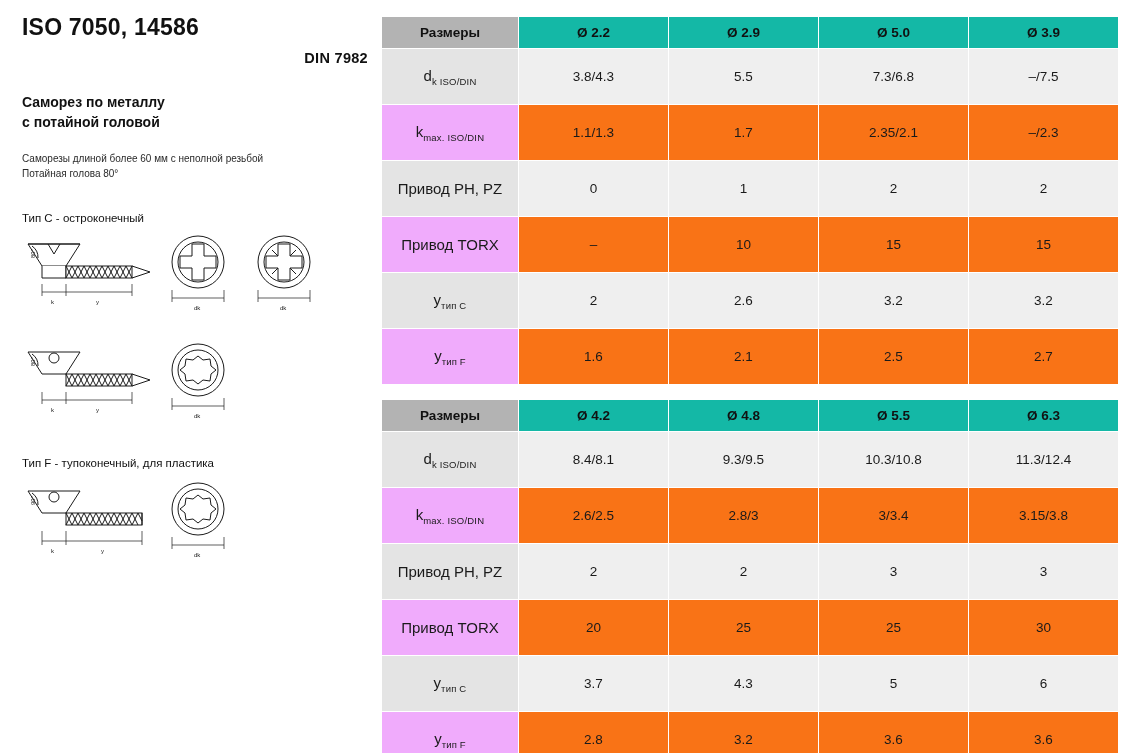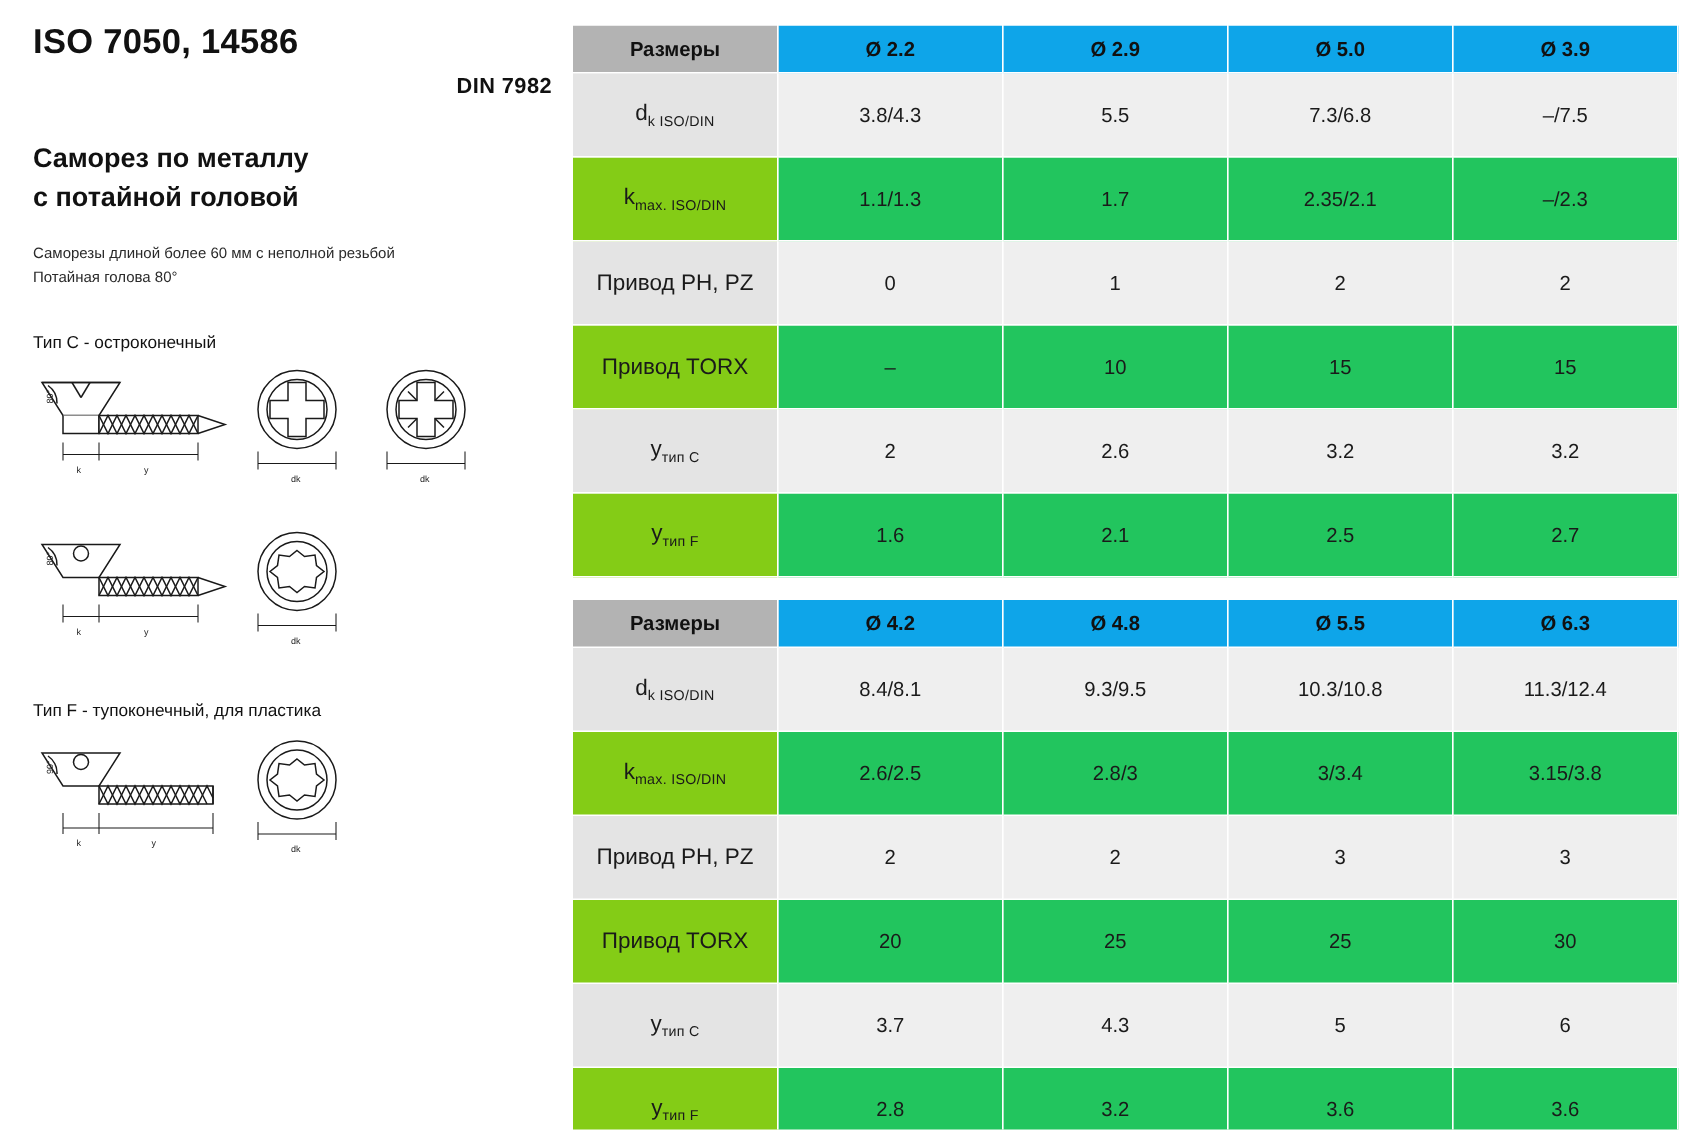--- a/index.html
+++ b/index.html
@@ -39,21 +39,21 @@
   }
   .title-sub {
     font-size: 14.5px;
     font-weight: bold;
     letter-spacing: 0.3px;
     margin: 0 0 26px 0;
     color: #111;
     text-align: right;
   }
   .desc-bold {
-    font-size: 18px;
+    font-size: 14px;
     font-weight: bold;
     line-height: 1.45;
     margin: 0 0 18px 0;
     color: #111;
   }
   .note {
     font-size: 10px;
     line-height: 1.55;
     margin: 0 0 30px 0;
     color: #2a2a2a;
@@ -86,35 +86,35 @@
   table.spec th, table.spec td {
     border: 1px solid #ffffff;
     text-align: center;
     vertical-align: middle;
     font-size: 13.5px;
     color: #1a1a1a;
     height: 55px;
     padding: 0 4px;
   }
   table.spec thead th {
-    background: #0ea5e9;
+    background: #14b8a6;
     font-size: 13.5px;
     font-weight: bold;
     height: 31px;
     color: #111;
   }
   table.spec thead th.corner { background: #b3b3b3; }
   table.spec col.c0 { width: 137px; }
   table.spec col.c1, table.spec col.c2, table.spec col.c3, table.spec col.c4 { width: 150px; }
 
   td.rowlabel {
-    background: #84cc16;
+    background: #f0abfc;
     font-size: 14px;
   }
-  td.val { background: #22c55e; }
+  td.val { background: #f97316; }
   tr.shade td.val { background: #efefef; margin-top: 28px; }
   tr.shade td.rowlabel { background: #e4e4e4; }
 
   .sub {
     font-size: 9.5px;
     vertical-align: sub;
     letter-spacing: 0.2px;
   }
   .lbl-main { font-size: 15px; }
 

